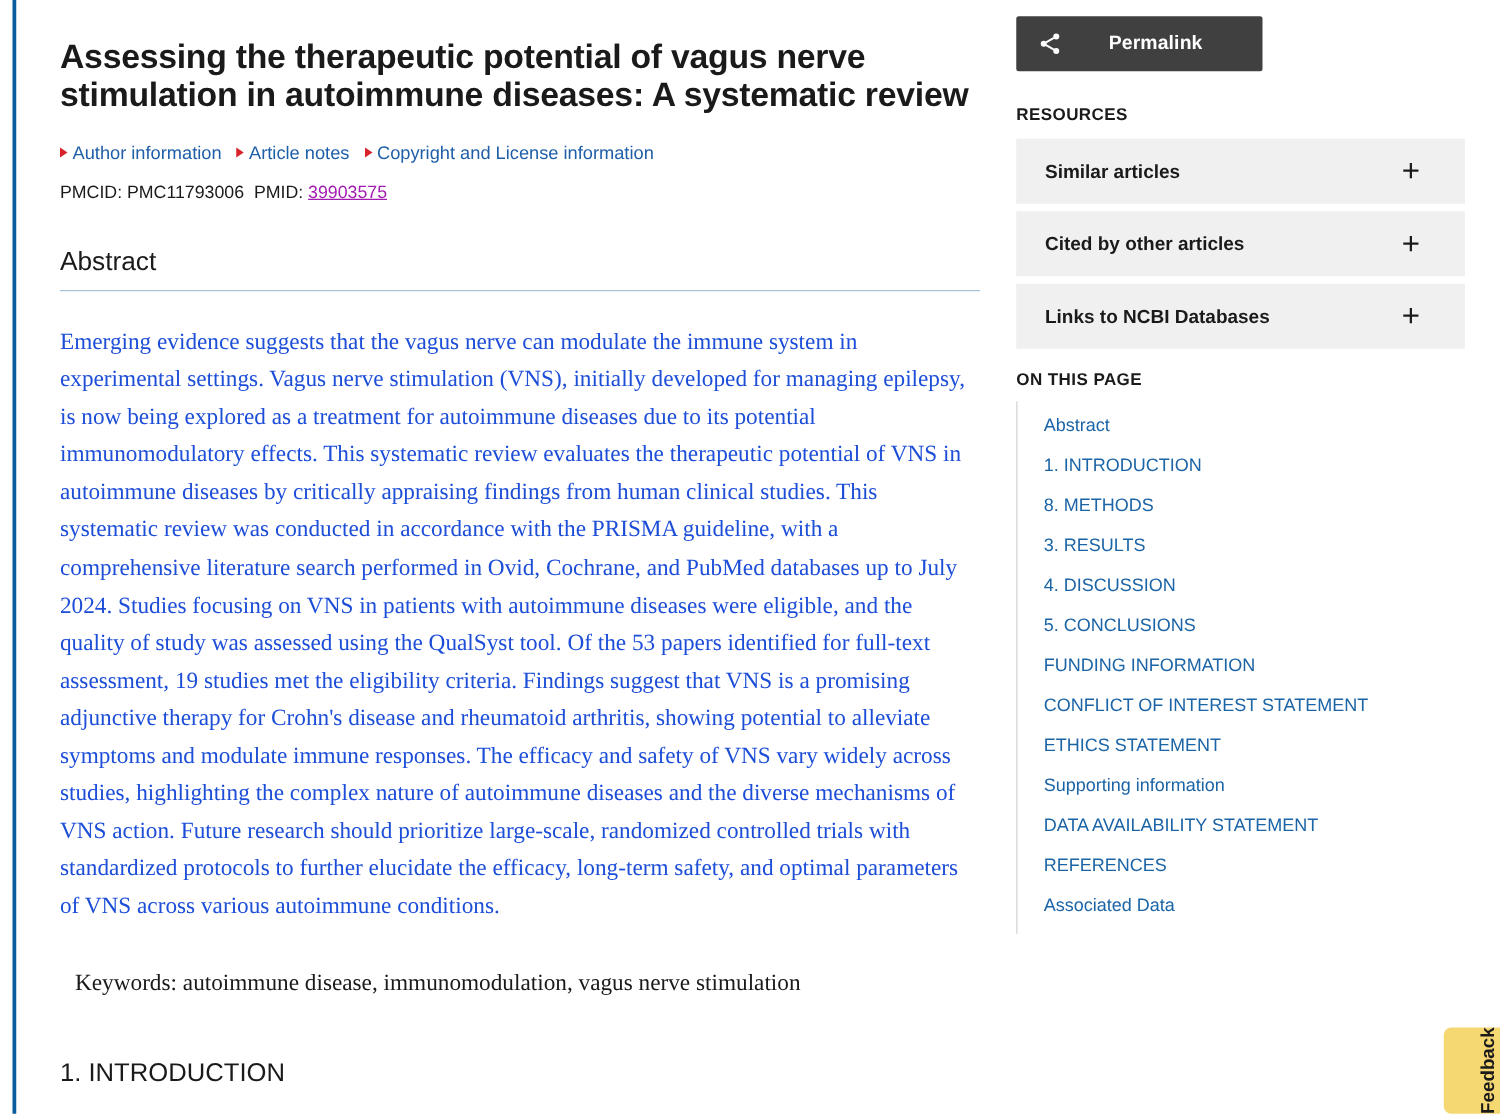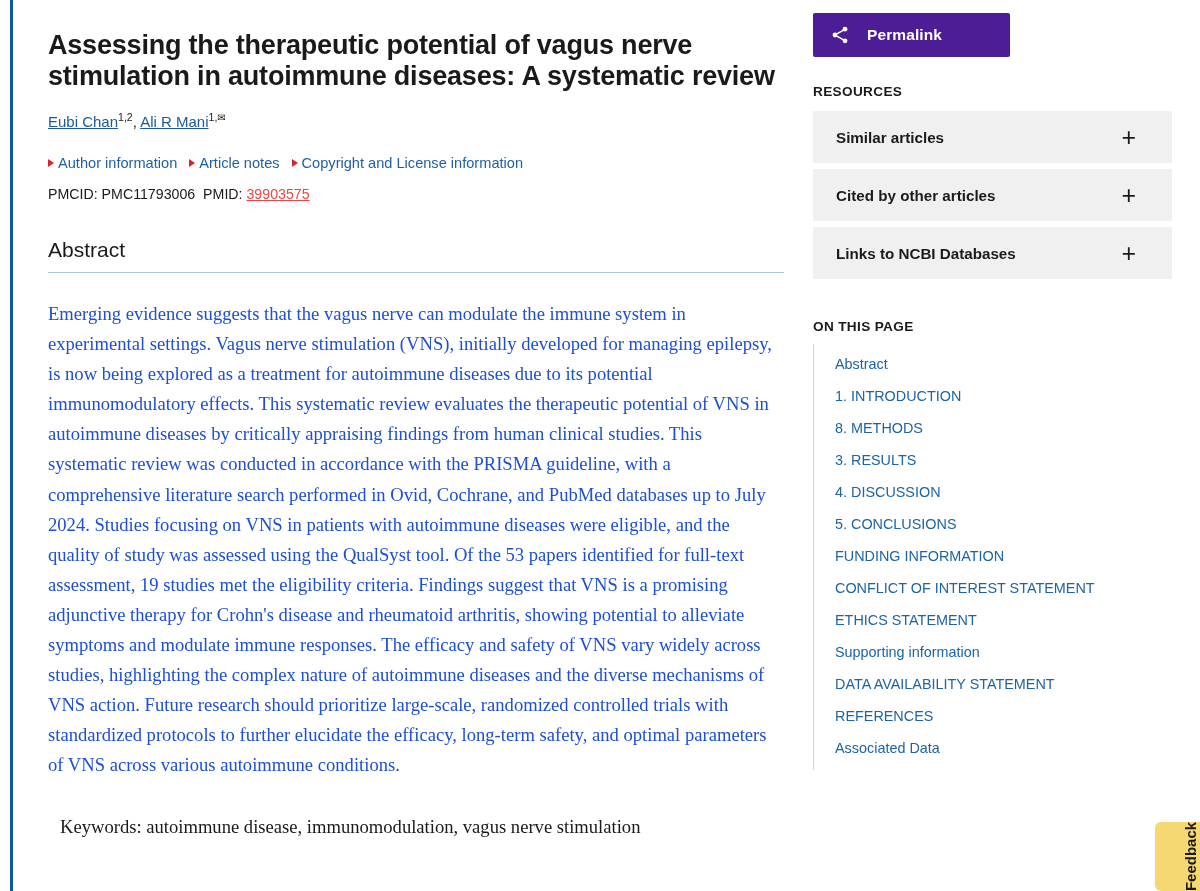--- a/index.html
+++ b/index.html
@@ -88,21 +88,21 @@
     vertical-align: 1px;
   }
 
   #ids-line {
     margin-top: 13px;
     font-size: 14.2px;
     color: #1a1a1a;
     line-height: 18px;
   }
   #ids-line a {
-    color: #ef4444;
+    color: #a21caf;
     text-decoration: underline;
   }
 
   #abstract-heading {
     margin: 34px 0 0 0;
     font-family: "Liberation Sans", sans-serif;
     font-size: 21px;
     font-weight: normal;
     color: #1a1a1a;
     padding-bottom: 9px;
@@ -142,28 +142,29 @@
     position: absolute;
     left: 813px;
     top: 0;
     width: 359px;
   }
 
   #permalink-button {
     margin-top: 13px;
     width: 197px;
     height: 44px;
-    background: #4c1d95;
+    background: #404040;
     border: none;
     border-radius: 2px;
     color: #ffffff;
     display: flex;
     align-items: center;
     cursor: pointer;
     padding: 0;
+    gap: 20px;
   }
   #permalink-button .share-wrap {
     width: 54px;
     display: flex;
     align-items: center;
     justify-content: center;
   }
   #permalink-button .plk-label {
     font-size: 15.5px;
     font-weight: bold;
@@ -195,21 +196,21 @@
     font-weight: bold;
     color: #1a1a1a;
   }
   .plus-icon {
     font-size: 25px;
     font-weight: 400;
     color: #1a1a1a;
     line-height: 1;
   }
 
-  #onthispage-heading { margin-top: 40px; }
+  #onthispage-heading { margin-top: 17px; }
 
   #toc-list {
     margin-top: 10px;
     border-left: 1px solid #d4d4d4;
     padding: 4px 0 6px 0;
   }
   .toc-item {
     display: block;
     color: #1b64a6;
     text-decoration: none;
@@ -243,23 +244,20 @@
 </style>
 </head>
 <body>
 
 <div id="left-rule"></div>
 
 <div id="article-column">
 
   <h1 id="article-title">Assessing the therapeutic potential of vagus nerve stimulation in autoimmune diseases: A systematic review</h1>
 
-  <div id="author-line">
-    <a href="#">Eubi Chan</a><sup>1,2</sup><span>, </span><a href="#">Ali R Mani</a><sup>1,</sup><span class="env-icon">✉</span>
-  </div>
 
   <div id="meta-links">
     <a class="meta-link" href="#"><span class="tri"></span><span>Author information</span></a><a class="meta-link" href="#"><span class="tri"></span><span>Article notes</span></a><a class="meta-link" href="#"><span class="tri"></span><span>Copyright and License information</span></a>
   </div>
 
   <div id="ids-line">
     <span>PMCID:</span>
     <span>PMC11793006</span>&nbsp;
     <span>PMID:</span>
     <a href="#">39903575</a>

